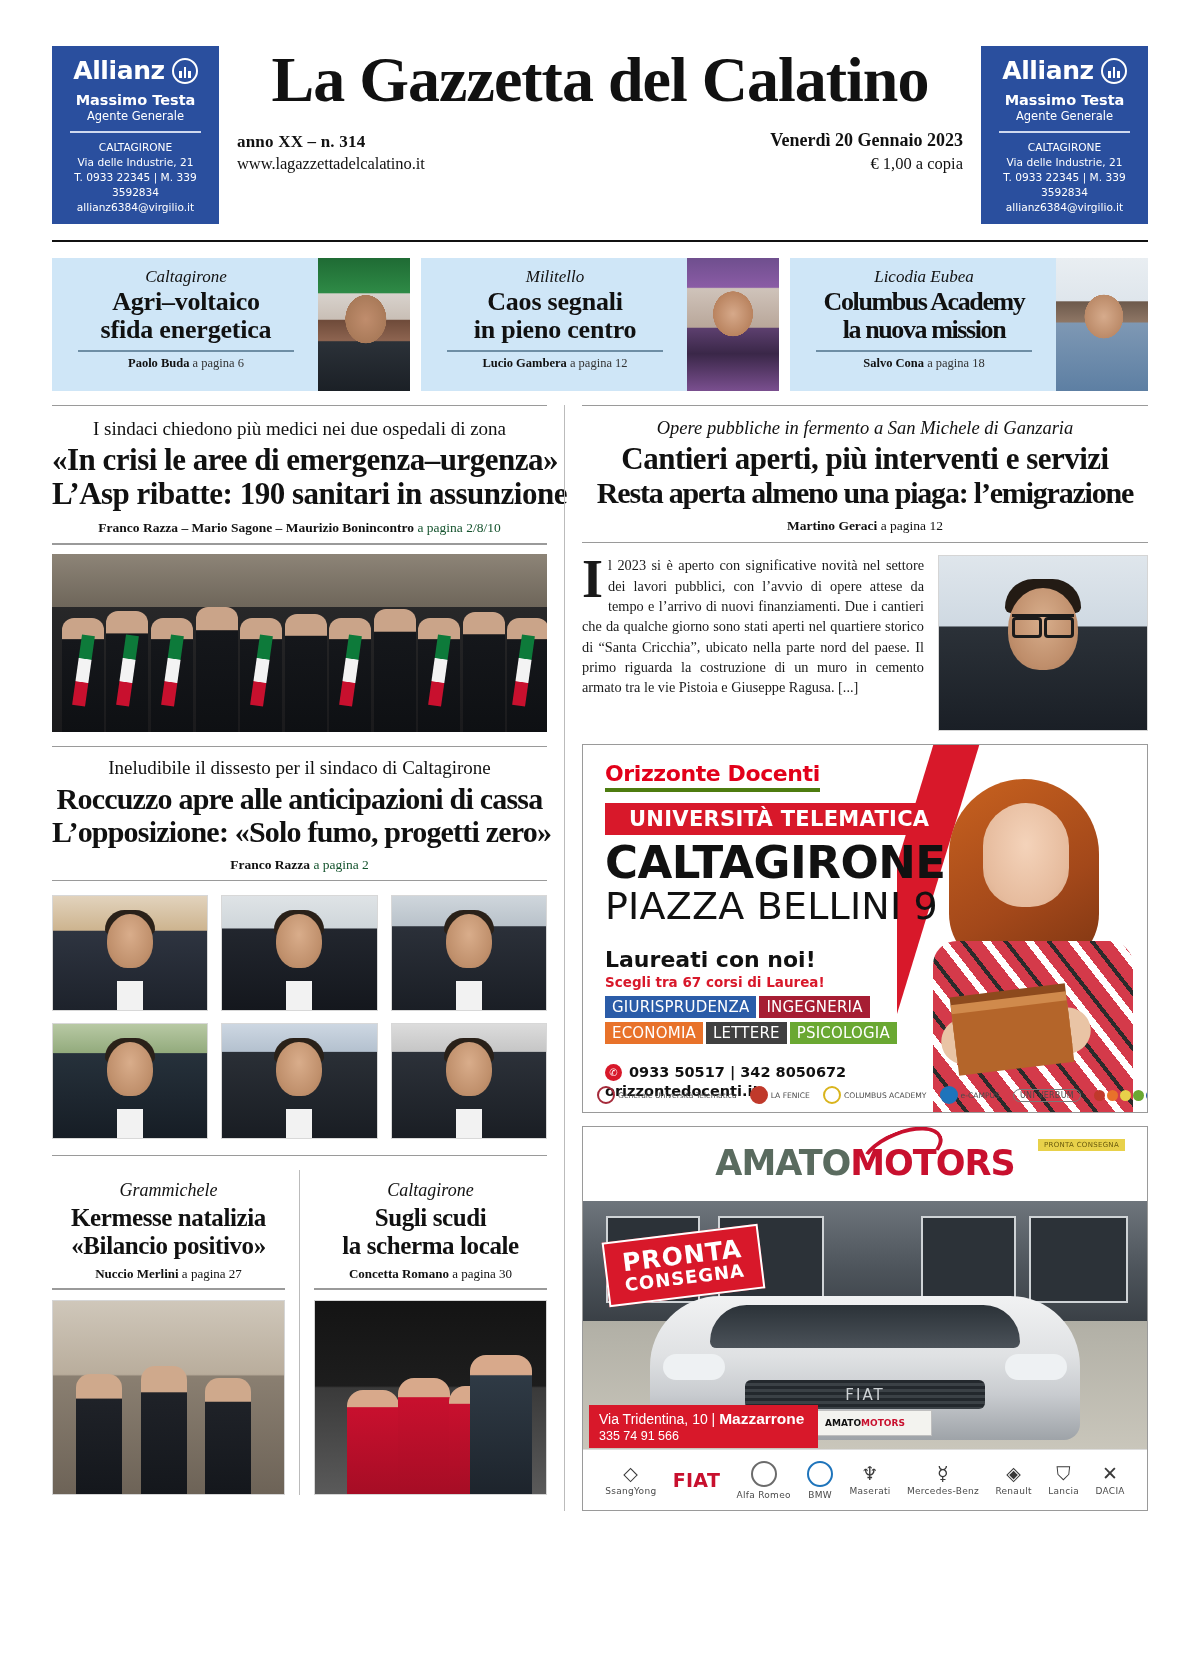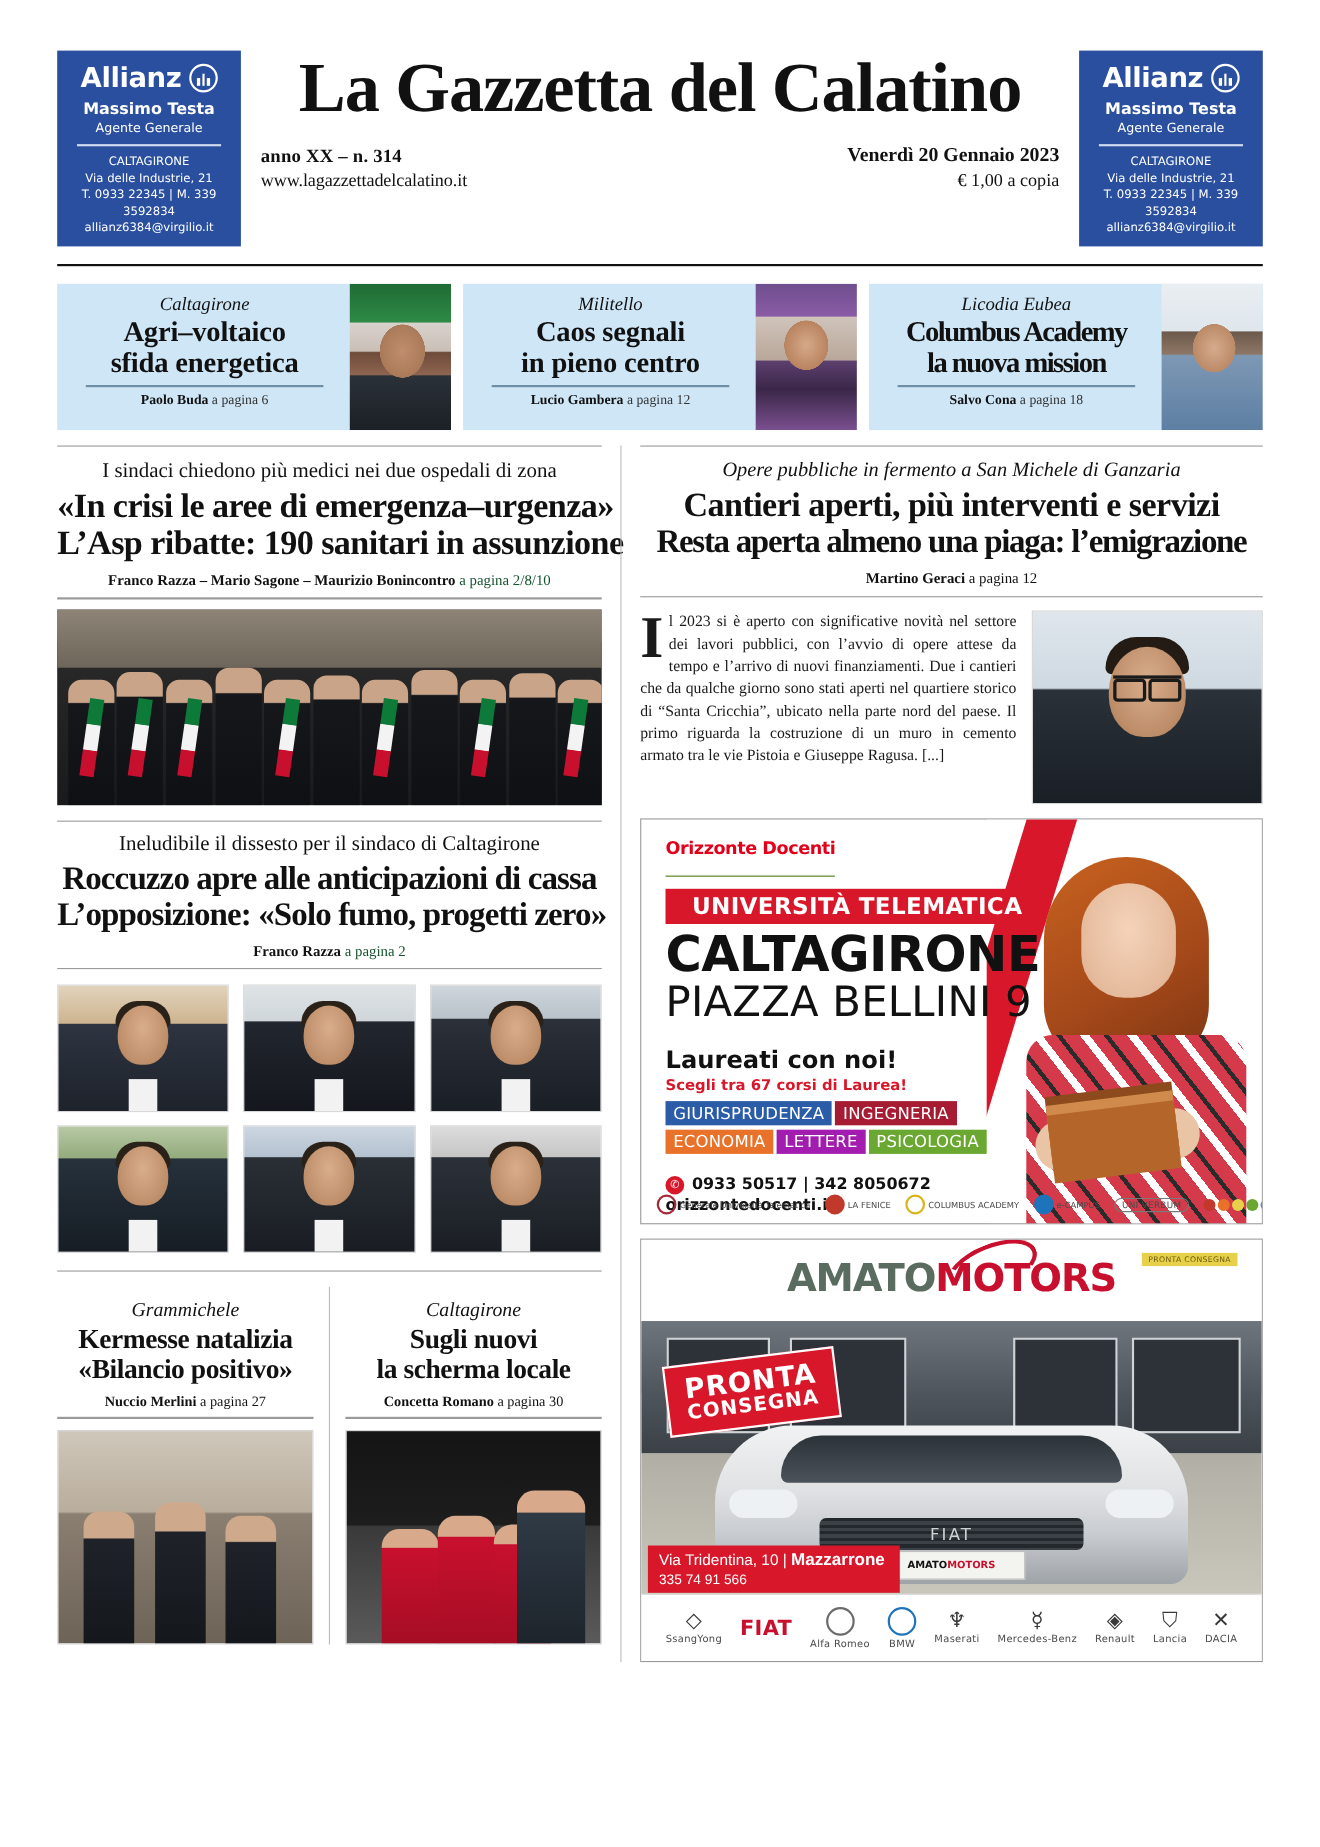--- a/index.html
+++ b/index.html
@@ -163,22 +163,22 @@
     border-top:3px solid #1b1b1b;}
   .art-photo .glass::before,.art-photo .glass::after{content:"";position:absolute;top:0;width:24px;height:15px;
     border:3px solid #1b1b1b;border-radius:4px;}
   .art-photo .glass::before{left:0;}
   .art-photo .glass::after{right:0;}
 
   
   .ad1{margin-top:13px;border:1px solid #9a9a9a;box-sizing:border-box;height:369px;
     position:relative;overflow:hidden;background:#fff;}
   .ad1-inner{position:absolute;inset:0;padding:16px 0 0 22px;}
-  .ad1-brand{font-family:"DejaVu Sans",sans-serif;font-weight:bold;font-size:16px;color:#e2001a;
-    letter-spacing:-.4px;border-bottom:1px solid #4d7c0f;display:inline-block;padding-bottom:16px;}
+  .ad1-brand{font-family:"DejaVu Sans",sans-serif;font-weight:bold;font-size:22px;color:#e2001a;
+    letter-spacing:-.4px;border-bottom:4px solid #4d7c0f;display:inline-block;padding-bottom:2px;}
   .ad1-bar{background:#d8182a;color:#fff;font-family:"DejaVu Sans",sans-serif;font-weight:bold;
     font-size:21px;letter-spacing:.3px;display:inline-block;padding:4px 10px 4px 24px;margin-top:11px;}
   .ad1-city{font-family:"DejaVu Sans",sans-serif;font-weight:bold;font-size:45px;letter-spacing:-.5px;
     line-height:1.03;margin-top:5px;color:#111;}
   .ad1-piazza{font-family:"DejaVu Sans",sans-serif;font-size:38px;letter-spacing:.2px;line-height:1.05;color:#111;}
   .ad1-laur{font-family:"DejaVu Sans",sans-serif;font-weight:bold;font-size:22px;margin-top:20px;color:#111;}
   .ad1-scegli{font-family:"DejaVu Sans",sans-serif;font-weight:bold;font-size:13.5px;color:#d8182a;margin-top:2px;}
   .chips{margin-top:6px;max-width:300px;}
   .chip{font-family:"DejaVu Sans",sans-serif;font-size:15px;color:#fff;padding:2px 7px;display:inline-block;
     margin:0 3px 4px 0;letter-spacing:.2px;}
@@ -448,21 +448,21 @@
           <div class="rule-thin"></div>
           <div class="photo-hall" style="margin-top:10px">
             <div class="hall-fig" style="left:10%"></div>
             <div class="hall-fig" style="left:38%;height:66%"></div>
             <div class="hall-fig" style="left:66%;height:60%"></div>
           </div>
         </div>
         <div class="vsep"></div>
         <div class="cell">
           <div class="kicker2">Caltagirone</div>
-          <div class="head2">Sugli nuovi</div>
+          <div class="head2">Sugli scudi</div>
           <div class="head2">la scherma locale</div>
           <div class="byline2"><b>Concetta Romano</b><span> a pagina 30</span></div>
           <div class="rule-thin"></div>
           <div class="photo-fenc" style="margin-top:10px">
             <div class="fenc-kid" style="left:14%"></div>
             <div class="fenc-kid" style="left:36%;height:60%"></div>
             <div class="fenc-kid" style="left:58%;height:56%"></div>
             <div class="fenc-man"></div>
           </div>
         </div>
@@ -504,21 +504,21 @@
         </div>
         <div class="ad1-inner">
           <div class="ad1-brand">Orizzonte Docenti</div>
           <div><span class="ad1-bar">UNIVERSITÀ TELEMATICA</span></div>
           <div class="ad1-city">CALTAGIRONE</div>
           <div class="ad1-piazza">PIAZZA BELLINI 9</div>
           <div class="ad1-laur">Laureati con noi!</div>
           <div class="ad1-scegli">Scegli tra 67 corsi di Laurea!</div>
           <div class="chips">
             <span class="chip" style="background:#2b5ca8">GIURISPRUDENZA</span><span class="chip" style="background:#a61d33">INGEGNERIA</span><br>
-            <span class="chip" style="background:#e8722a">ECONOMIA</span><span class="chip" style="background:#a21caf">LETTERE</span><span class="chip" style="background:#6aa832">PSICOLOGIA</span>
+            <span class="chip" style="background:#e8722a">ECONOMIA</span><span class="chip" style="background:#404040">LETTERE</span><span class="chip" style="background:#6aa832">PSICOLOGIA</span>
           </div>
           <div class="ad1-phone">
             <span class="ph-ic">✆</span>
             <span>0933 50517 | 342 8050672</span>
           </div>
           <div class="ad1-site">orizzontedocenti.it</div>
         </div>
         <div class="ad1-logos">
           <span class="lg">
               <span class="dot"></span>

